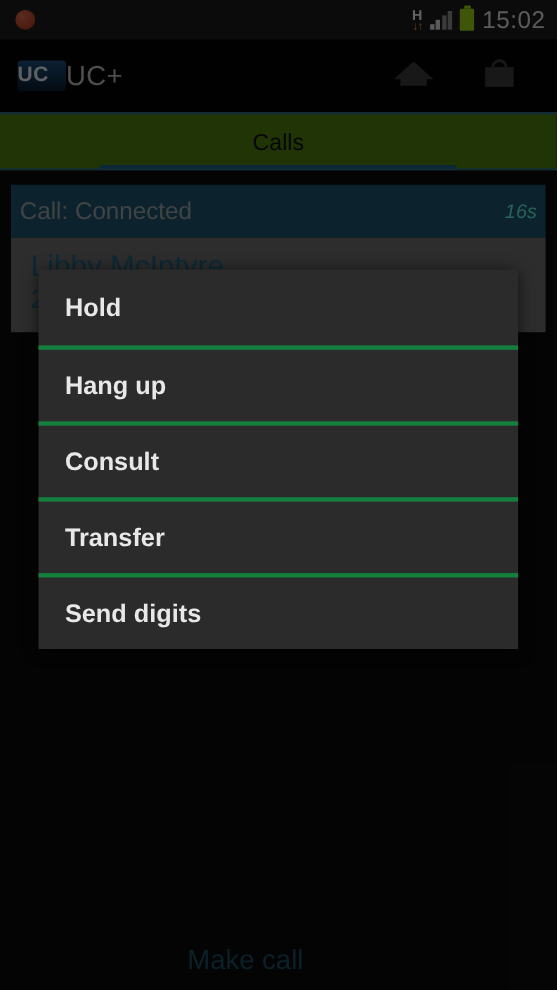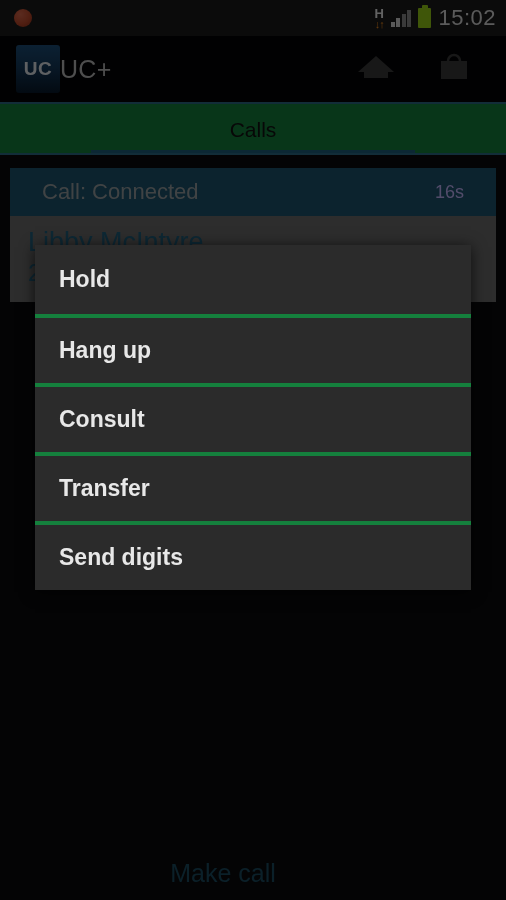--- a/index.html
+++ b/index.html
@@ -38,56 +38,56 @@
     width:6px; height:3px; background:#96cc17; border-radius:1px 1px 0 0;
   }
   .clock { color:#d9d9d9; font-size:22px; letter-spacing:0.5px; }
 
   
   .appbar {
     position:absolute; top:36px; left:0; width:506px; height:66px;
     background:#030305; display:flex; align-items:center;
   }
   .logo-badge {
-    width:44px; height:48px; margin-left:16px; border-radius:3px;
+    width:44px; height:28px; margin-left:16px; border-radius:3px;
     background:linear-gradient(180deg,#1d4e79 0%, #123css 1%, #10324f 55%, #07182a 100%);
     background:linear-gradient(180deg,#1d4e79 0%, #143a5c 45%, #08192b 100%);
-    display:flex; align-items:center; justify-content:center;
+    display:flex; align-items:center; justify-content:flex-start;
   }
   .logo-badge span { color:#dfe5ea; font-size:19px; font-weight:bold; letter-spacing:0.5px; }
   .app-title { color:#b9b9b9; font-size:25px; letter-spacing:0.3px; }
   .appbar-actions { margin-left:auto; display:flex; align-items:center; gap:34px; padding-right:30px; }
   .icon-btn { width:44px; height:44px; display:flex; align-items:center; justify-content:center; }
 
   
   .tabbar {
     position:absolute; top:102px; left:0; width:506px; height:53px;
-    background:#15803d; display:flex; align-items:stretch;
+    background:#4d7c0f; display:flex; align-items:stretch;
     border-top:2px solid #2c6b85;
   }
   .tab { flex:1; display:flex; align-items:center; justify-content:center; position:relative; }
   .tab-label { font-size:21px; color:#cfcfcf; }
   .tab.active .tab-label { color:#111; }
   .tab.active:after {
     content:""; position:absolute; left:18%; right:18%; bottom:0;
     height:5px; background:#1d5f7c;
   }
   .tabbar-underline {
     position:absolute; top:153px; left:0; width:506px; height:2px; background:#2c6b85;
   }
 
   
   .content { position:absolute; top:155px; left:0; width:506px; bottom:0; background:#0b0b0d; }
   .call-card { position:absolute; top:13px; left:10px; width:486px; }
   .call-status {
     height:48px; background:#1d556e; display:flex; align-items:center;
-    padding:0 32px; justify-content:space-between;
+    padding:0 8px; justify-content:space-between;
   }
   .call-status-text { color:#9aa0a3; font-size:22px; }
-  .call-duration { color:#c4b5fd; font-size:18px; }
+  .call-duration { color:#5eead4; font-size:18px;font-style:italic; }
   .call-body { background:#6b6b6b; padding:10px 18px 14px 18px; }
   .call-name { color:#1f5f7d; font-size:27px; line-height:1.2; }
   .call-number { color:#1f5f7d; font-size:24px; line-height:1.25; }
 
   .make-call {
     position:absolute; left:0; bottom:12px; width:446px;
     text-align:center; color:#1b4d63; font-size:25px;
   }
 
   

